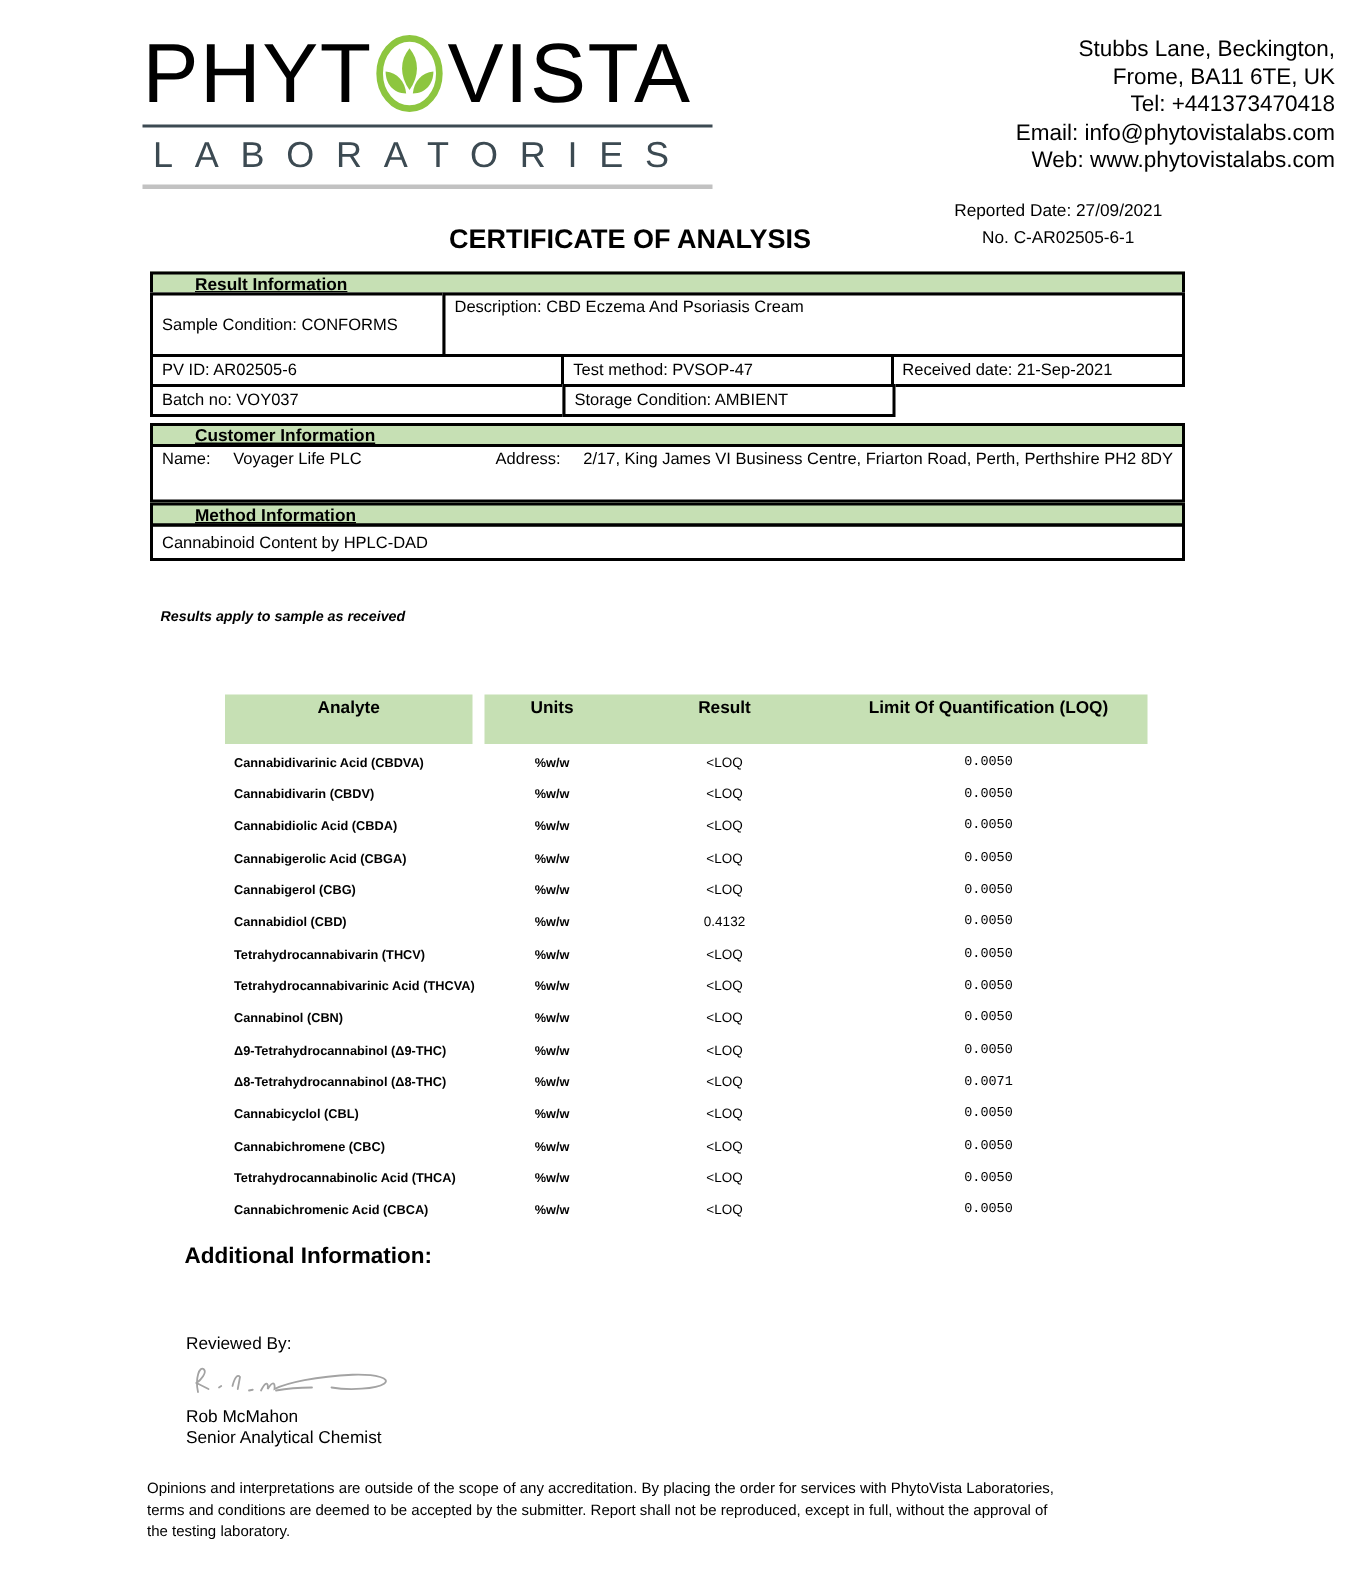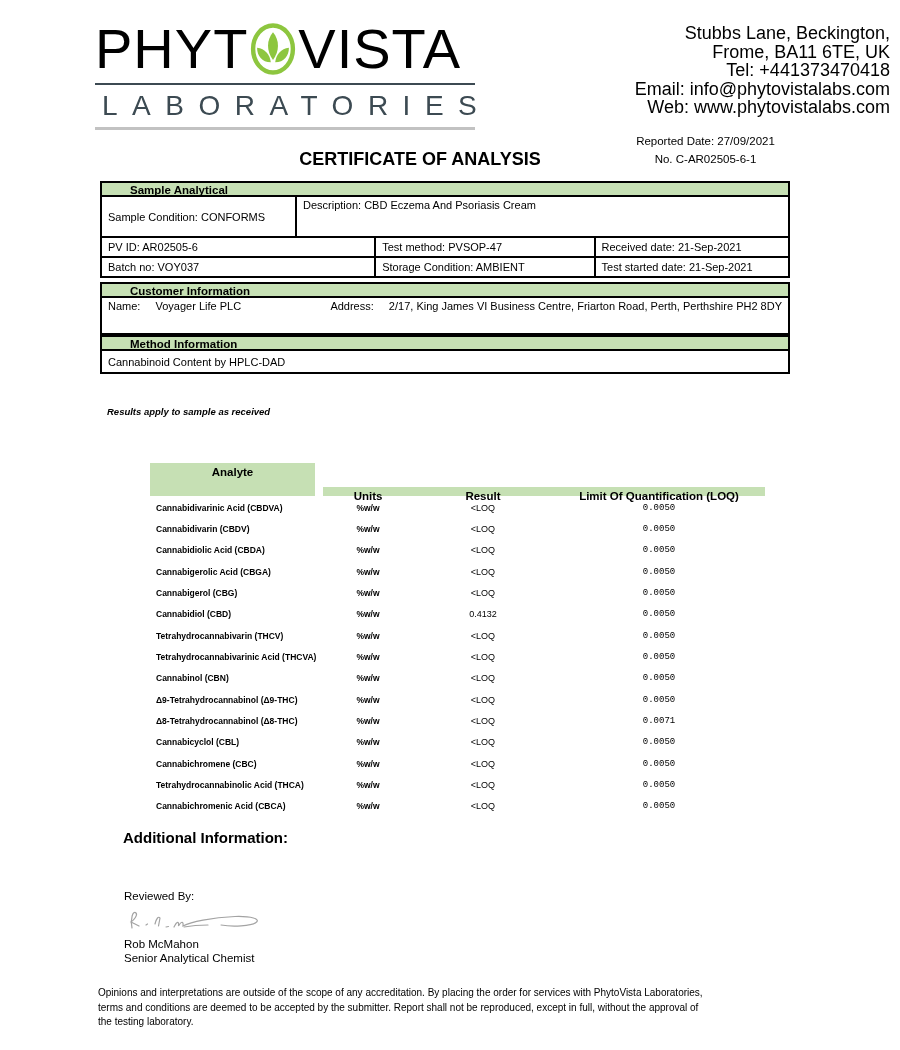--- a/index.html
+++ b/index.html
@@ -6,25 +6,25 @@
   html,body { background:#e9e9e9; }
   body { font-family:"Liberation Sans", sans-serif; color:#000; }
   .page { position:relative; width:900px; height:1050px; background:#fff; overflow:hidden; }
 
   
   .logo-block { position:absolute; left:95px; top:18px; width:380px; }
   .brand { display:flex; align-items:center; color:#000000; font-size:56px; line-height:62px; font-weight:400; letter-spacing:1px; white-space:nowrap; }
   .brand-icon { display:inline-flex; margin:0 2px; }
   .brand-icon svg { width:46px; height:56px; }
   .logo-rule-dark { border-top:2.5px solid #3c4a52; margin-top:3px; }
-  .labs { color:#3c4a52; font-size:28px; letter-spacing:14.5px; margin-top:5px; padding-left:7px; white-space:nowrap; }
+  .labs { color:#3c4a52; font-size:24px; letter-spacing:14.5px; margin-top:5px; padding-left:7px; white-space:nowrap; }
   .logo-rule-gray { border-top:3px solid #c2c2c2; margin-top:5px; }
 
   
-  .contact { position:absolute; right:10px; top:24px; text-align:right; font-size:18px; line-height:18.5px; }
+  .contact { position:absolute; right:10px; top:24px; text-align:right; font-size:15px; line-height:18.5px; }
 
   
   .report-meta { position:absolute; left:608px; top:133px; width:195px; text-align:center; font-size:11.5px; line-height:17.5px; }
   .cert-title { position:absolute; left:250px; top:149px; width:340px; text-align:center; font-size:18px; font-weight:bold; }
 
   
   .info { position:absolute; left:100px; top:181px; width:690px; font-size:11px; }
   .sec-bar { background:#c6e0b4; border:2px solid #000; font-weight:bold; font-size:11.5px; padding:0 0 1px 28px; height:16px; line-height:14px; }
   .sec-bar span { text-decoration:underline; }
   .irow { display:flex; margin-top:-2px; }
@@ -39,21 +39,21 @@
   .cust-box { border:2px solid #000; margin-top:-2px; height:39px; padding:2px 6px; display:flex; flex-direction:row; justify-content:space-between; }
   .lbl-val .lbl { display:inline-block; }
   .lbl-val .val { margin-left:12px; }
   .method-box { border:2px solid #000; margin-top:-2px; height:25px; display:flex; align-items:center; padding:0 6px; }
 
   
   .results-note { position:absolute; left:107px; top:406px; font-size:9.5px; font-weight:bold; font-style:italic; }
   .results { position:absolute; left:150px; top:463px; width:615px; }
   .rhead { display:flex; height:33px; font-weight:bold; font-size:11.5px;border-radius:15px; }
   .rh-analyte { width:165px; background:#c6e0b4; text-align:center; padding-top:3px; }
-  .rh-rest { width:442px; margin-left:8px; background:#c6e0b4; display:flex;margin-top:24px; }
+  .rh-rest { width:442px; margin-left:8px; background:#c6e0b4; display:flex; }
   .rh-units { width:90px; text-align:center; padding-top:3px; }
   .rh-result { width:140px; text-align:center; padding-top:3px; }
   .rh-loq { width:212px; text-align:center; padding-top:3px; }
   .rbody { margin-top:1px; }
   .trow { display:flex; height:21.35px; align-items:center; }
   .c-analyte { width:165px; padding-left:6px; font-weight:bold; font-size:8.5px; white-space:nowrap; }
   .c-units { width:90px; margin-left:8px; text-align:center; font-weight:bold; font-size:8.5px; }
   .c-result { width:140px; text-align:center; font-size:9px; }
   .c-loq { width:212px; text-align:center; font-size:9px;font-family:Liberation Mono, monospace; }
 
@@ -99,35 +99,34 @@
 
   <div class="report-meta">
     <div>Reported Date: 27/09/2021</div>
     <div>No. C-AR02505-6-1</div>
   </div>
   <div class="cert-title">CERTIFICATE OF ANALYSIS</div>
 
   <div class="info">
 
     <div class="sec-bar">
-      <span>Sample Analytical</span>
+      <span>Result Information</span>
     </div>
     <div class="irow">
       <div class="icell cond-cell">Sample Condition: CONFORMS</div>
       <div class="icell desc-cell">Description: CBD Eczema And Psoriasis Cream</div>
     </div>
     <div class="irow">
       <div class="icell c275">PV ID: AR02505-6</div>
       <div class="icell c220">Test method: PVSOP-47</div>
       <div class="icell c195">Received date: 21-Sep-2021</div>
     </div>
     <div class="irow">
       <div class="icell c275">Batch no: VOY037</div>
       <div class="icell c220">Storage Condition: AMBIENT</div>
-      <div class="icell c195">Test started date: 21-Sep-2021</div>
     </div>
 
     <div class="gap4"></div>
 
     <div class="sec-bar">
       <span>Customer Information</span>
     </div>
     <div class="cust-box">
       <div class="lbl-val">
         <span class="lbl">Name:</span>

